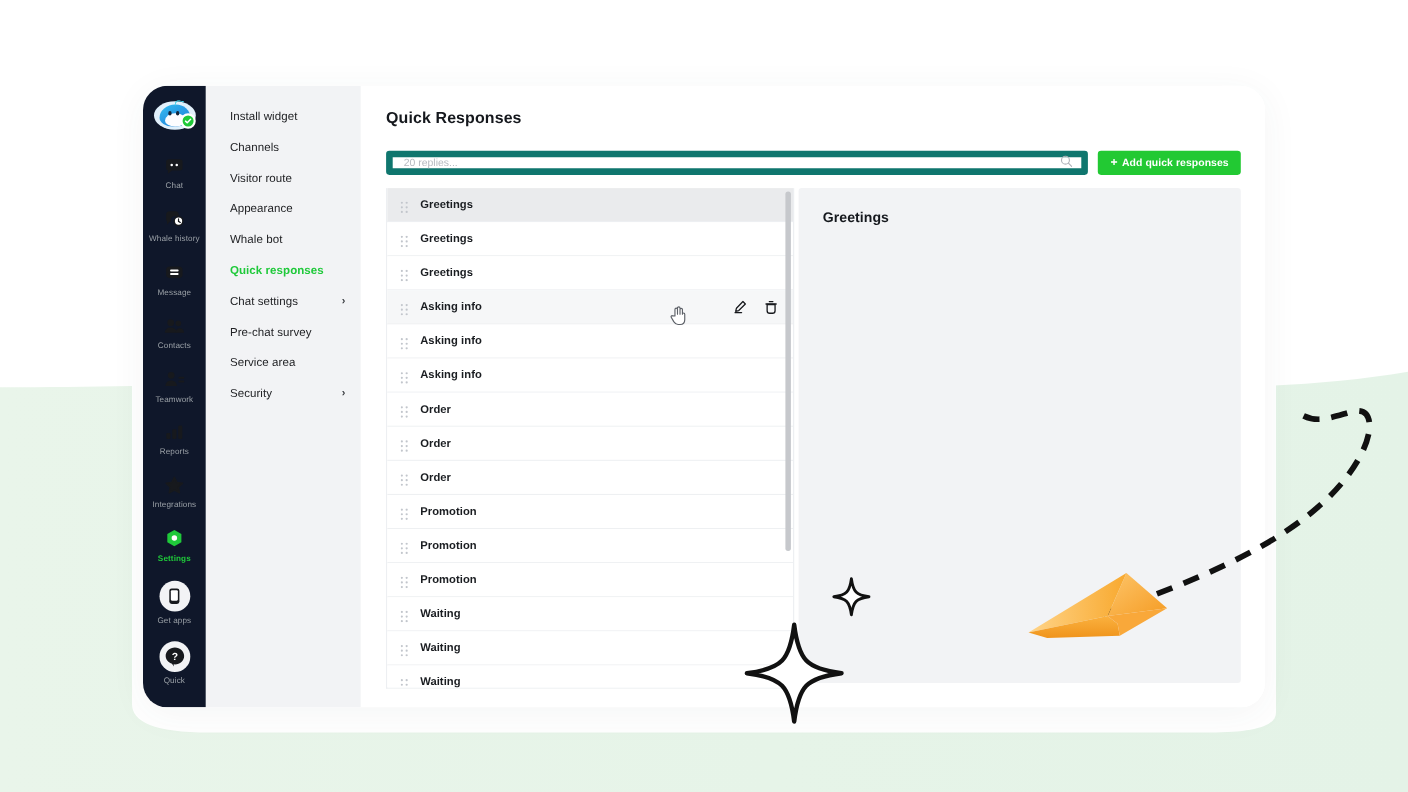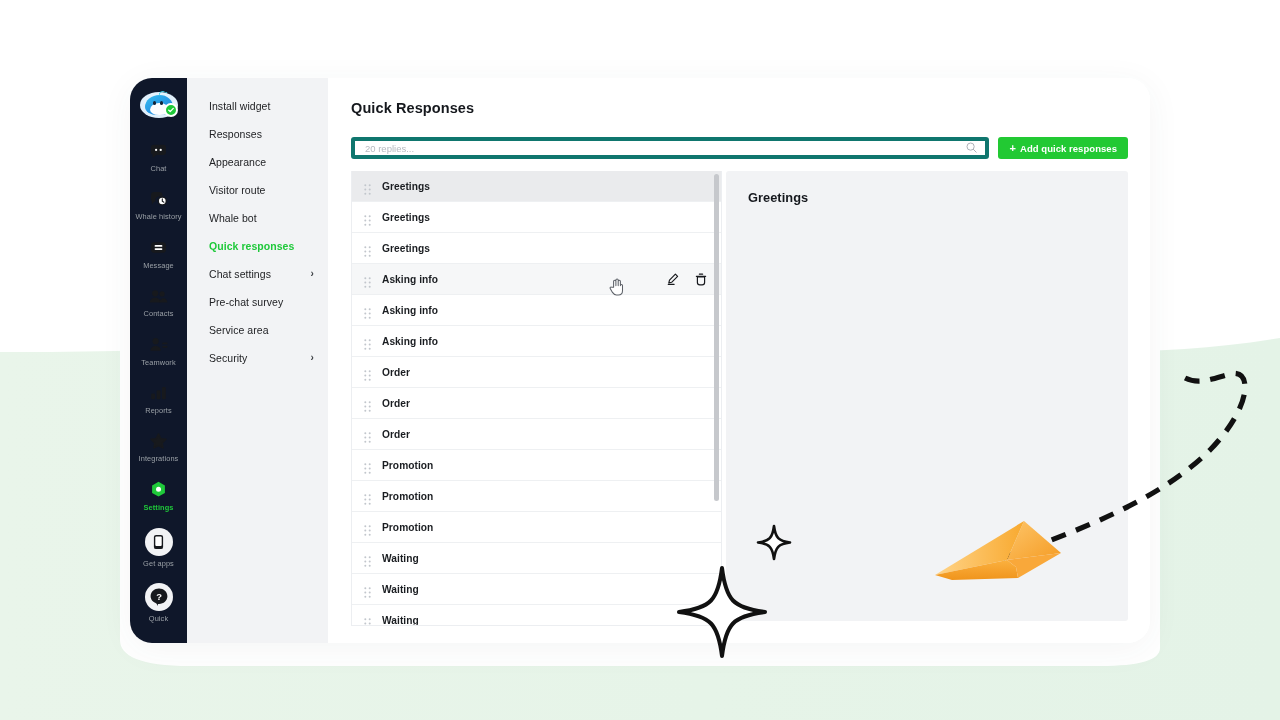--- a/index.html
+++ b/index.html
@@ -103,21 +103,21 @@
   .nav-item.active { color: #1fc93a; font-weight: 700; }
   .nav-item .chev { font-size: 10px; color: #3a3d42; line-height: 1; font-weight: 600; }
 
   
   .content { flex: 1 1 auto; background: #ffffff; padding: 22px 22px 0 23px; position: relative; }
   .page-title { font-size: 14.5px; font-weight: 700; color: #15181d; letter-spacing: .1px; margin-bottom: 21px; }
 
   .toolbar { display: flex; align-items: center; gap: 9px; margin-bottom: 12px; }
   .search-box {
     flex: 1 1 auto; height: 22px;
-    border: 4px solid #0f766e; border-radius: 3px;
+    border: 6px solid #0f766e; border-radius: 3px;
     background: #fff; display: flex; align-items: center;
     padding: 0 8px 0 10px;
   }
   .search-box input {
     flex: 1 1 auto; border: none; outline: none; background: transparent;
     font-family: "Liberation Sans", sans-serif; font-size: 9.5px; color: #2a2d32;
   }
   .search-box input::placeholder { color: #b6bac0; }
   .search-box svg { flex: 0 0 auto; }
   .add-btn {
@@ -320,27 +320,27 @@
           <span class="rlabel">Quick</span>
         </div>
       </div>
     </div>
 
     <div class="settings-nav">
       <div class="nav-item">
         <span>Install widget</span>
       </div>
       <div class="nav-item">
-        <span>Responses</span>
+        <span>Channels</span>
+      </div>
+      <div class="nav-item">
+        <span>Visitor route</span>
       </div>
       <div class="nav-item">
         <span>Appearance</span>
-      </div>
-      <div class="nav-item">
-        <span>Visitor route</span>
       </div>
       <div class="nav-item">
         <span>Whale bot</span>
       </div>
       <div class="nav-item active">
         <span>Quick responses</span>
       </div>
       <div class="nav-item">
         <span>Chat settings</span>
         <span class="chev">›</span>

